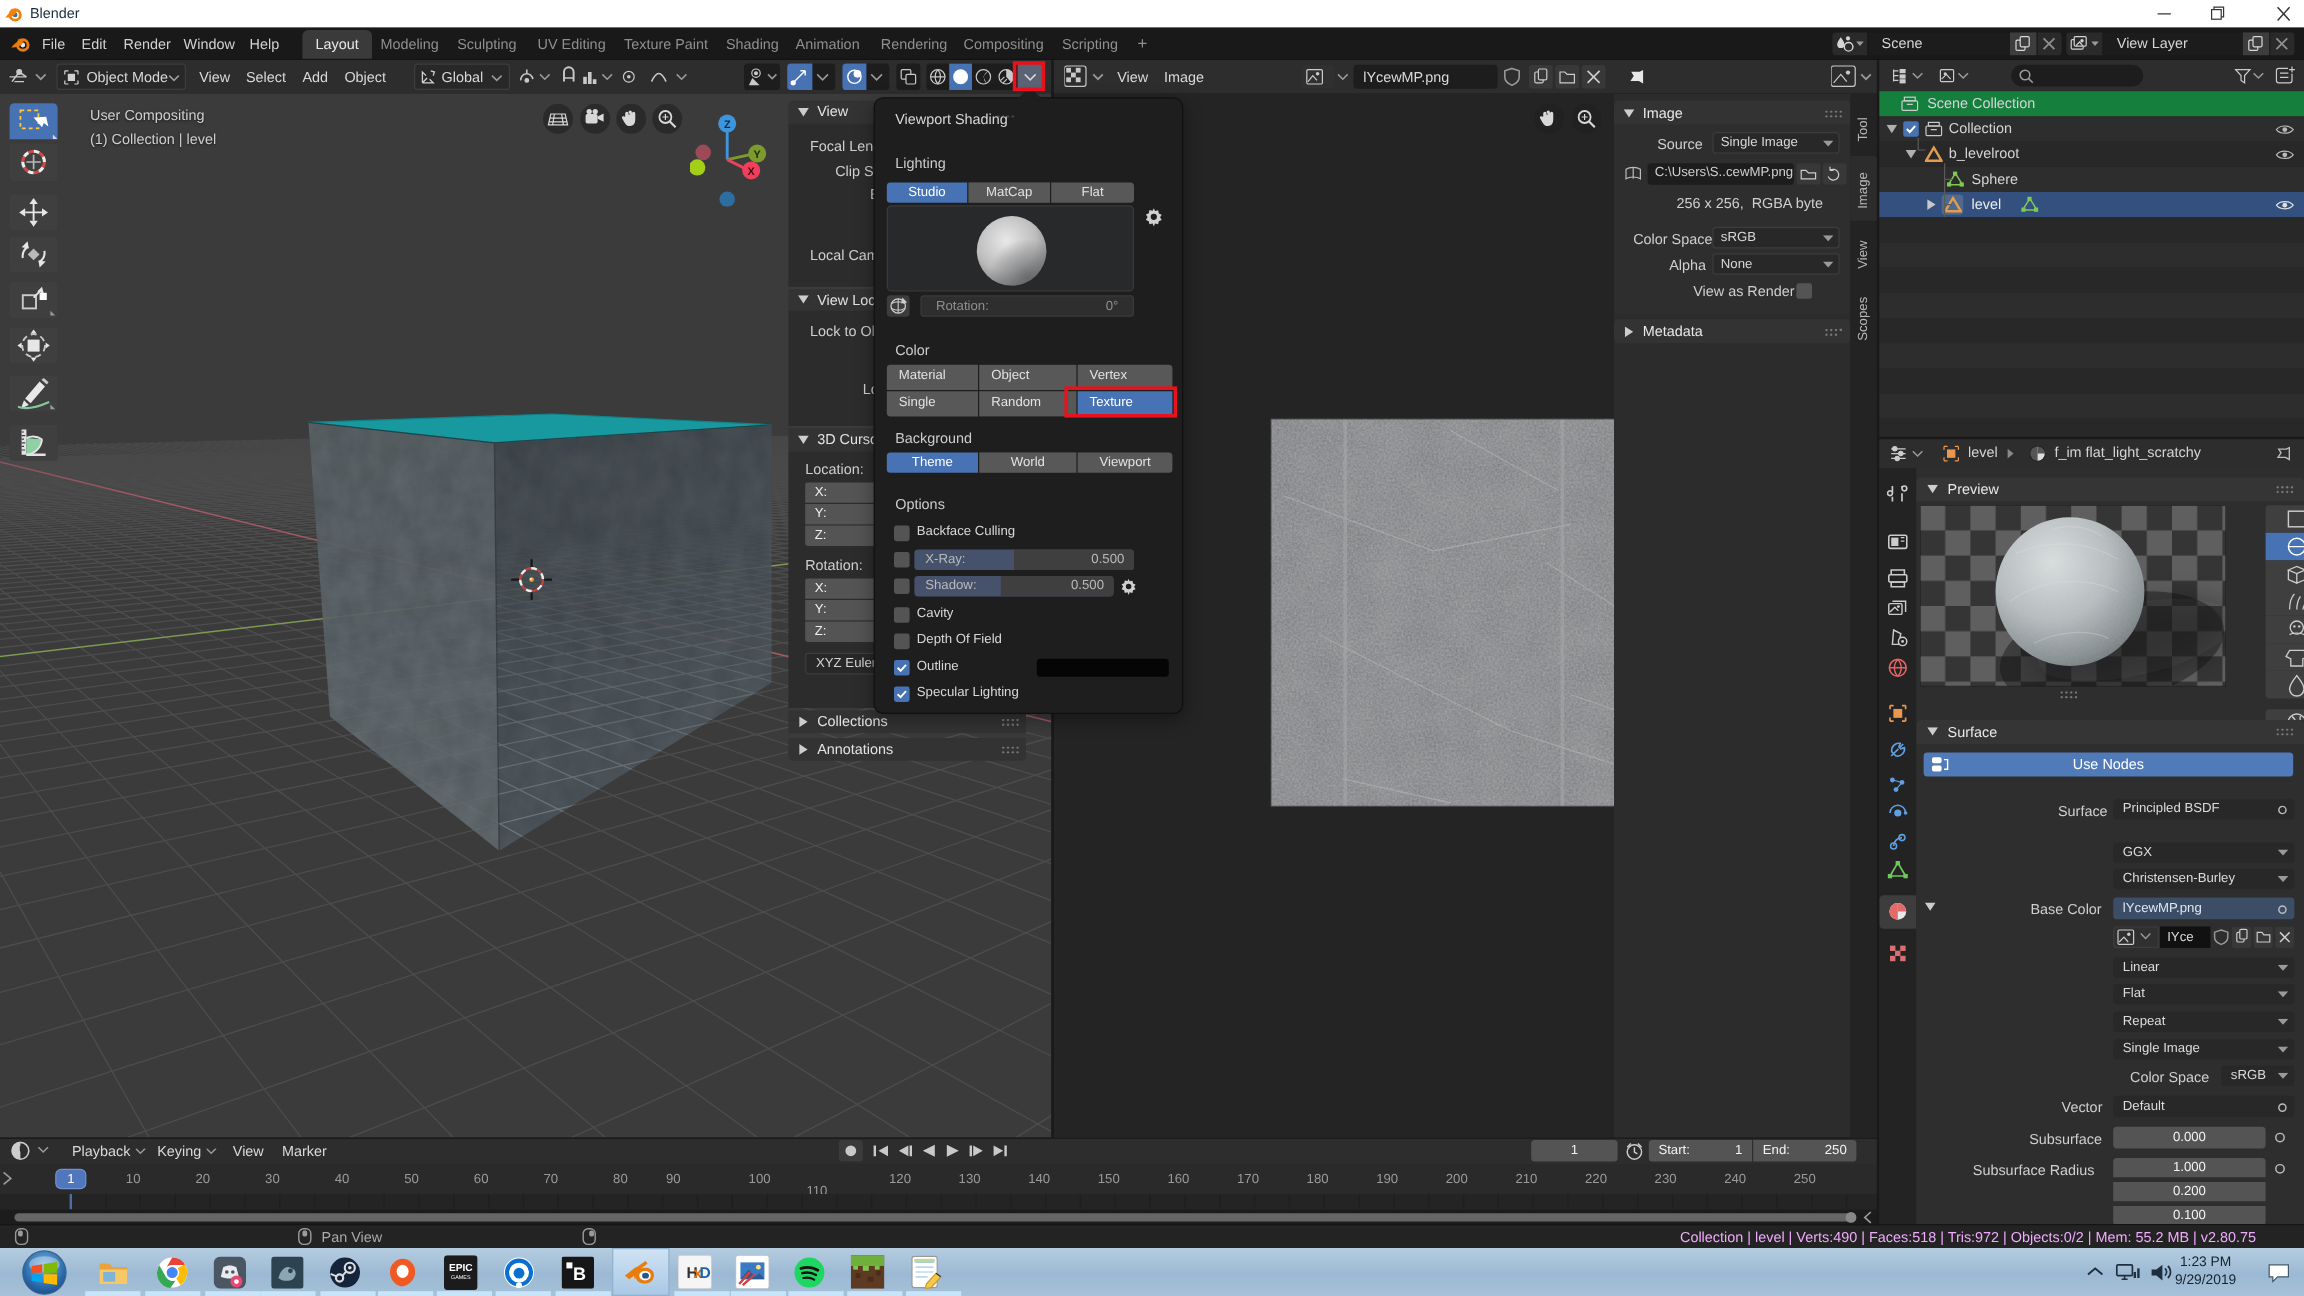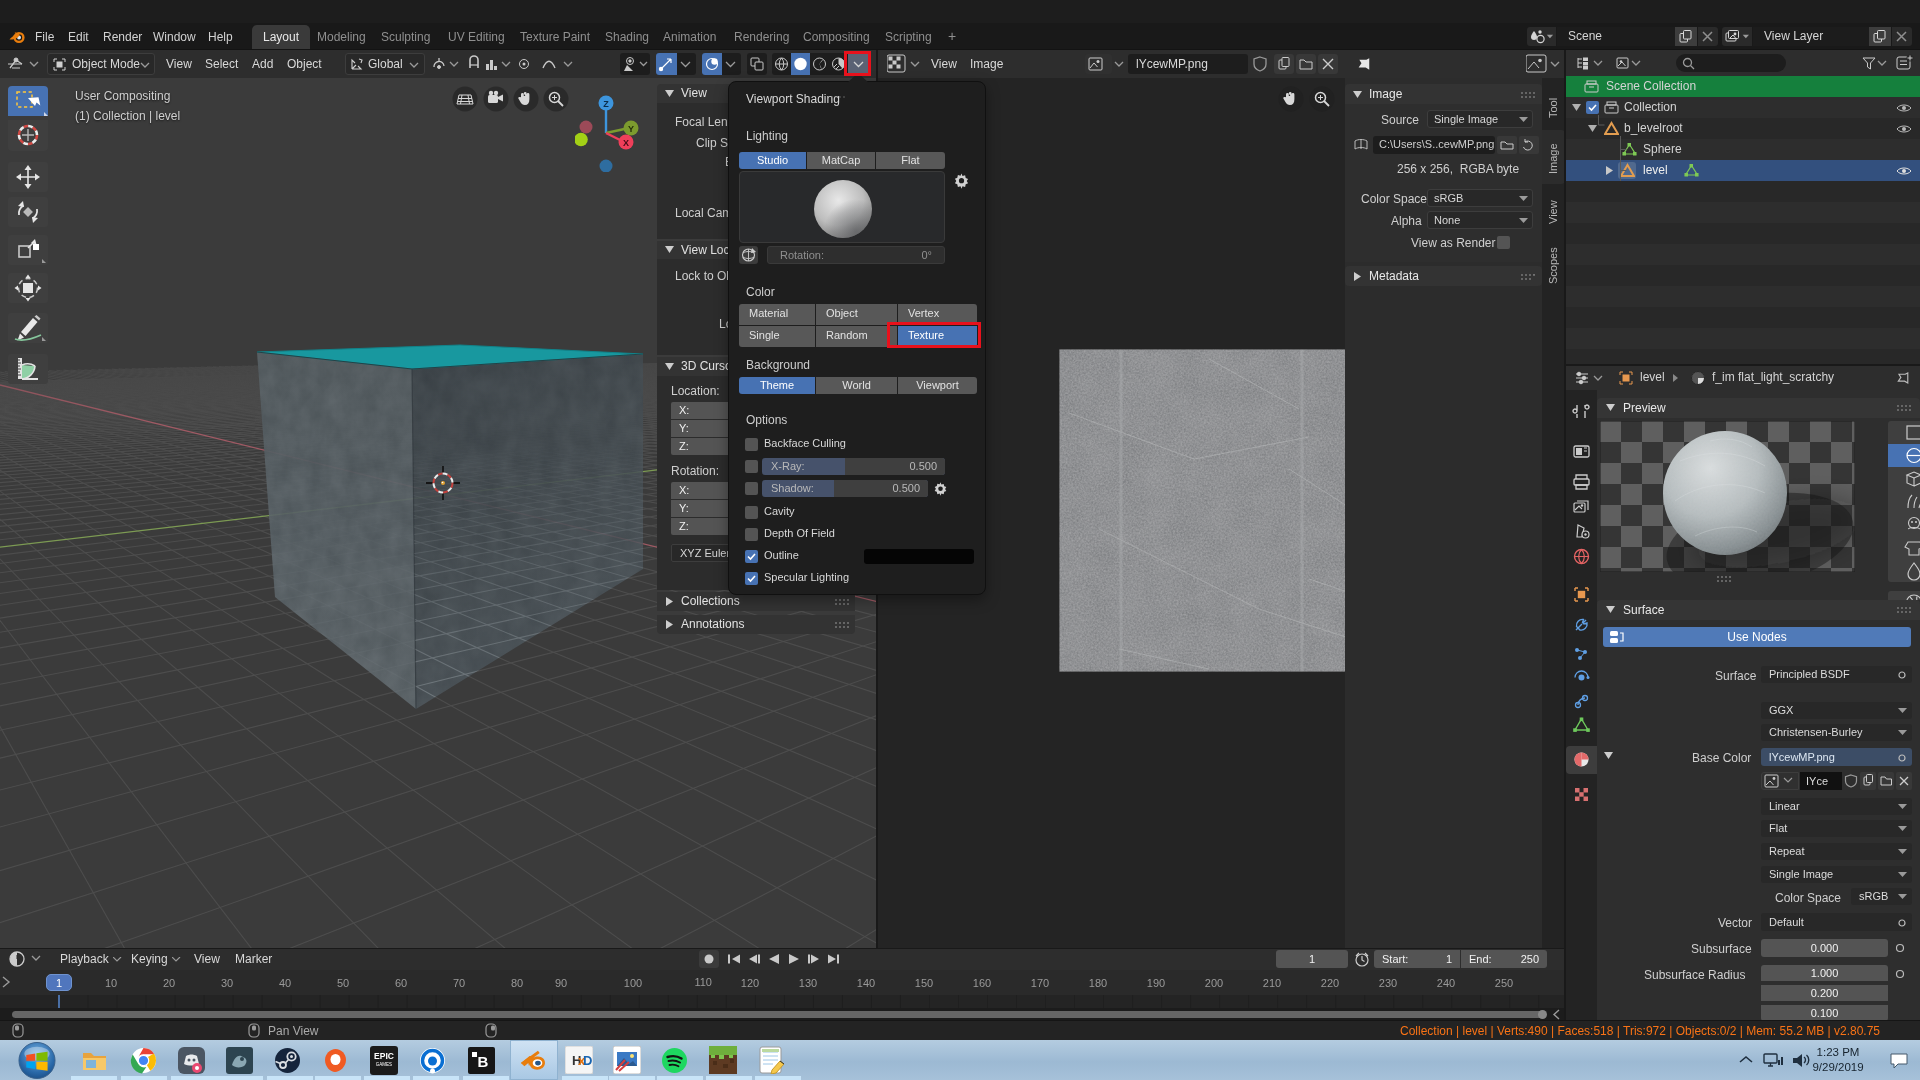--- a/index.html
+++ b/index.html
@@ -20,20 +20,35 @@
 .taskbar{left:0;top:1040px;width:1920px;height:40px;background:linear-gradient(#b4cce0,#9cb9d3 55%,#a6c1d9)}
 .btn{background:#3f3f3f;border-radius:3px;color:#dcdcdc;text-align:center}
 .blue{background:#4772b3!important;color:#fff!important}
 .ifield{background:#1d1d1d;border-radius:3px;color:#c8c8c8}
 .txt{position:absolute;white-space:nowrap}
 svg{display:block}
 </style></head>
 <body>
 <div id="root">
 
+<div class="abs titlebar">
+  <svg class="abs" style="left:4px;top:4px" width="15" height="15" viewBox="0 0 16 16">
+        <circle cx="9.2" cy="9" r="4.6" fill="none" stroke="#f0810c" stroke-width="2.6"></circle>
+        <circle cx="9.2" cy="9" r="2.1" fill="#3c6e8f"></circle>
+        <path d="M0.5 11.5C2 9 4.5 6.5 7.5 5l3.5 1-2.5 3c-2.5 1.5-5 2.5-8 2.5z" fill="#f0810c"></path>
+        <path d="M5 3.5l5 2-2 1.5z" fill="#f0810c"></path>
+      </svg>
+  <span class="abs txt" style="left:25px;top:4px;font-size:12px;color:#1a2c3a">Blender</span>
+  <svg class="abs" style="left:1793px;top:0" width="127" height="23" viewBox="0 0 127 23">
+    <line x1="5" y1="11.5" x2="16" y2="11.5" stroke="#333" stroke-width="1"></line>
+    <rect x="50" y="8" width="8" height="8" fill="none" stroke="#333" stroke-width="1"></rect>
+        <path d="M52 8V6h8v8h-2" fill="none" stroke="#333" stroke-width="1"></path>
+    <path d="M105 6 L115 17 M115 6 L105 17" stroke="#333" stroke-width="1.2"></path>
+  </svg>
+</div>
 
 <div class="abs topbar">
   <svg class="abs" style="left:9px;top:6px" width="17" height="15" viewBox="0 0 17 15">
         <circle cx="10" cy="8.5" r="4.4" fill="none" stroke="#e87d0d" stroke-width="2.4"></circle>
         <circle cx="10" cy="8.5" r="2" fill="#dfe8ef"></circle>
         <path d="M0.5 10.5C2 8.5 4.5 6.5 7 5.2l3.8 0.8-2.3 2.8C6 10 3.5 10.8 0.5 10.5z" fill="#e87d0d"></path>
         <path d="M5.5 3l5.3 2.2-2.2 1.3z" fill="#e87d0d"></path>
       </svg>
   <span class="abs txt" style="left:35px;top:7px;color:#d2d2d2">File</span>
   <span class="abs txt" style="left:68px;top:7px;color:#d2d2d2">Edit</span>
@@ -1944,21 +1959,21 @@
 <span class="abs" style="left:91px;top:7px;width:40px;text-align:center;font-size:11px;color:#9a9a9a">10</span>
 <span class="abs" style="left:149px;top:7px;width:40px;text-align:center;font-size:11px;color:#9a9a9a">20</span>
 <span class="abs" style="left:207px;top:7px;width:40px;text-align:center;font-size:11px;color:#9a9a9a">30</span>
 <span class="abs" style="left:265px;top:7px;width:40px;text-align:center;font-size:11px;color:#9a9a9a">40</span>
 <span class="abs" style="left:323px;top:7px;width:40px;text-align:center;font-size:11px;color:#9a9a9a">50</span>
 <span class="abs" style="left:381px;top:7px;width:40px;text-align:center;font-size:11px;color:#9a9a9a">60</span>
 <span class="abs" style="left:439px;top:7px;width:40px;text-align:center;font-size:11px;color:#9a9a9a">70</span>
 <span class="abs" style="left:497px;top:7px;width:40px;text-align:center;font-size:11px;color:#9a9a9a">80</span>
 <span class="abs" style="left:555px;top:7px;width:40px;text-align:left;font-size:11px;color:#9a9a9a">90</span>
 <span class="abs" style="left:613px;top:7px;width:40px;text-align:center;font-size:11px;color:#9a9a9a">100</span>
-<span class="abs" style="left:672px;top:6px;width:40px;text-align:right;font-size:11px;color:#9a9a9a">110</span>
+<span class="abs" style="left:672px;top:17px;width:40px;text-align:left;font-size:11px;color:#9a9a9a">110</span>
 <span class="abs" style="left:730px;top:7px;width:40px;text-align:center;font-size:11px;color:#9a9a9a">120</span>
 <span class="abs" style="left:788px;top:7px;width:40px;text-align:center;font-size:11px;color:#9a9a9a">130</span>
 <span class="abs" style="left:846px;top:7px;width:40px;text-align:center;font-size:11px;color:#9a9a9a">140</span>
 <span class="abs" style="left:904px;top:7px;width:40px;text-align:center;font-size:11px;color:#9a9a9a">150</span>
 <span class="abs" style="left:962px;top:7px;width:40px;text-align:center;font-size:11px;color:#9a9a9a">160</span>
 <span class="abs" style="left:1020px;top:7px;width:40px;text-align:center;font-size:11px;color:#9a9a9a">170</span>
 <span class="abs" style="left:1078px;top:7px;width:40px;text-align:center;font-size:11px;color:#9a9a9a">180</span>
 <span class="abs" style="left:1136px;top:7px;width:40px;text-align:center;font-size:11px;color:#9a9a9a">190</span>
 <span class="abs" style="left:1194px;top:7px;width:40px;text-align:center;font-size:11px;color:#9a9a9a">200</span>
 <span class="abs" style="left:1252px;top:7px;width:40px;text-align:center;font-size:11px;color:#9a9a9a">210</span>
@@ -2043,21 +2058,21 @@
       </svg>
   <svg class="abs" style="left:248px;top:2px" width="12" height="15" viewBox="0 0 12 15">
         <rect x="1" y="1" width="10" height="13" rx="4" fill="none" stroke="#9a9a9a" stroke-width="1.2"></rect>
         <rect x="4" y="2.5" width="4" height="5" rx="1.5" fill="#9a9a9a"></rect>
       </svg>
   <span class="abs txt" style="left:268px;top:3px;color:#aaa">Pan View</span>
   <svg class="abs" style="left:485px;top:2px" width="12" height="15" viewBox="0 0 12 15">
         <rect x="1" y="1" width="10" height="13" rx="4" fill="none" stroke="#9a9a9a" stroke-width="1.2"></rect>
         <rect x="6" y="2.5" width="4" height="5" rx="1.5" fill="#9a9a9a"></rect>
       </svg>
-  <span class="abs txt" style="left:1400px;top:3px;color:#f97316">Collection | level | Verts:490 | Faces:518 | Tris:972 | Objects:0/2 | Mem: 55.2 MB | v2.80.75</span>
+  <span class="abs txt" style="left:1400px;top:3px;color:#f0abfc">Collection | level | Verts:490 | Faces:518 | Tris:972 | Objects:0/2 | Mem: 55.2 MB | v2.80.75</span>
 </div>
 
 <div class="abs taskbar">
   <svg class="abs" style="left:17px;top:1px" width="40" height="39" viewBox="0 0 40 40">
     <defs>
           <radialGradient id="orb" cx="0.5" cy="0.35" r="0.8">
             <stop offset="0" stop-color="#7db9e8"></stop>
             <stop offset="0.6" stop-color="#2968a8"></stop>
             <stop offset="1" stop-color="#123f73"></stop>
           </radialGradient>

